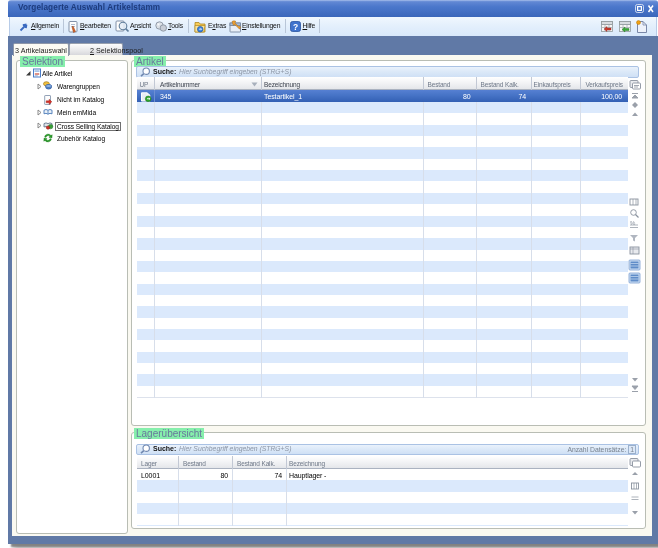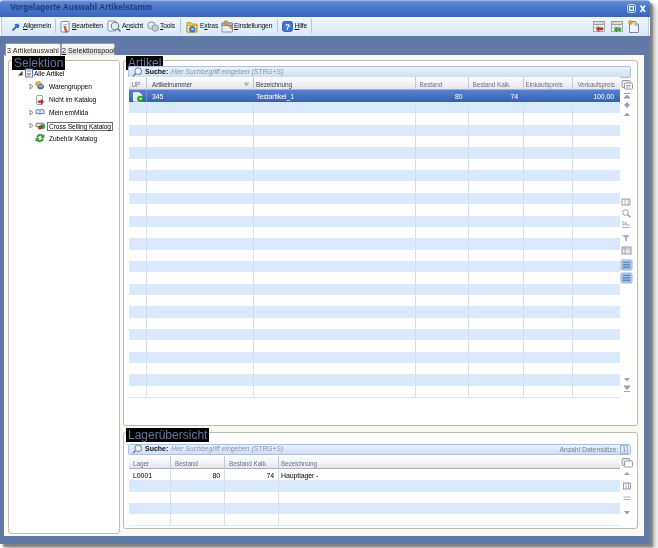--- a/index.html
+++ b/index.html
@@ -1,15 +1,15 @@
 <!DOCTYPE html>
 <html><head><meta charset="utf-8"><style>
 * { margin:0; padding:0; box-sizing:border-box; }
 html,body { width:658px; height:548px; background:#fff; font-family:"Liberation Sans",sans-serif; overflow:hidden; }
-#win { position:absolute; left:0; top:0; width:650px; height:544px; box-shadow:3px 3px 2px rgba(125,125,125,.95), 6px 6px 4px rgba(150,150,150,.55); border-radius:3px 3px 0 0; }
+#win { position:absolute; left:8px; top:0; width:650px; height:544px; box-shadow:3px 3px 2px rgba(125,125,125,.95), 6px 6px 4px rgba(150,150,150,.55); border-radius:3px 3px 0 0; }
 .abs { position:absolute; }
 
 
 #titlebar { position:absolute; left:0; top:0; width:650px; height:17px;
   background:linear-gradient(180deg,#a9c0ec 0%,#6288d4 10%,#4b77cb 40%,#436fc3 70%,#3a66ba 100%);
   border-radius:3px 3px 0 0; }
 #titletext { position:absolute; left:10px; top:3px; font-size:8.2px; font-weight:bold; color:#1d3b7d; letter-spacing:0.1px; }
 
 
 #toolbar { position:absolute; left:1px; top:17px; width:648px; height:19px;
@@ -19,25 +19,25 @@
 .tbsep { position:absolute; top:19px; width:1px; height:14px; background:#b9c6d8; }
 .u { text-decoration:underline; }
 
 
 #frame { position:absolute; left:0; top:36px; width:650px; height:508px; background:#6079a6; }
 #page  { position:absolute; left:4px; top:55px; width:640px; height:481px; background:#faf9f1; }
 
 
 .tab { position:absolute; top:43px; height:12px; font-size:7.2px; color:#1a1a1a; text-align:center; white-space:nowrap; }
 #tab1 { left:5px; width:56px; height:13px; background:#fcfbf4; border:1px solid #8d96a8; border-bottom:none; border-radius:2px 2px 0 0; z-index:5; padding-top:2px;}
-#tab2 { left:61px; width:54px; background:linear-gradient(180deg,#fdfdfd,#e8e8ea 60%,#d8d8dc); border:1px solid #98a0ae; border-bottom:none; border-radius:2px 2px 0 0; padding-top:2px; }
+#tab2 { left:61px; width:54px; background:linear-gradient(180deg,#fdfdfd,#e8e8ea 60%,#d8d8dc); border:1px solid #98a0ae; border-bottom:none; border-radius:2px 2px 0 0; padding-top:2px;padding-left:20px; }
 
 
 .fs { position:absolute; border:1px solid #b9bdb4; border-radius:3px; }
-.fslabel { position:absolute; font-size:12px; color:#68789c; background:#000000; padding:0 2px; white-space:nowrap; }
+.fslabel { position:absolute; font-size:10px; color:#68789c; background:#86efac; padding:0 2px; white-space:nowrap; }
 
 
 .trow { position:absolute; font-size:6.6px; letter-spacing:-0.05px; color:#000; white-space:nowrap; }
 
 
 .search { position:absolute; background:linear-gradient(180deg,#eaf2fc 0%,#dce9f8 45%,#cfe0f5 100%); border:1px solid #aac2e4; border-radius:2px; }
 .slabel { position:absolute; font-size:7px; font-weight:bold; color:#111; }
 .sital { position:absolute; font-size:6.8px; font-style:italic; color:#8c96a6; white-space:nowrap; }
 
 

